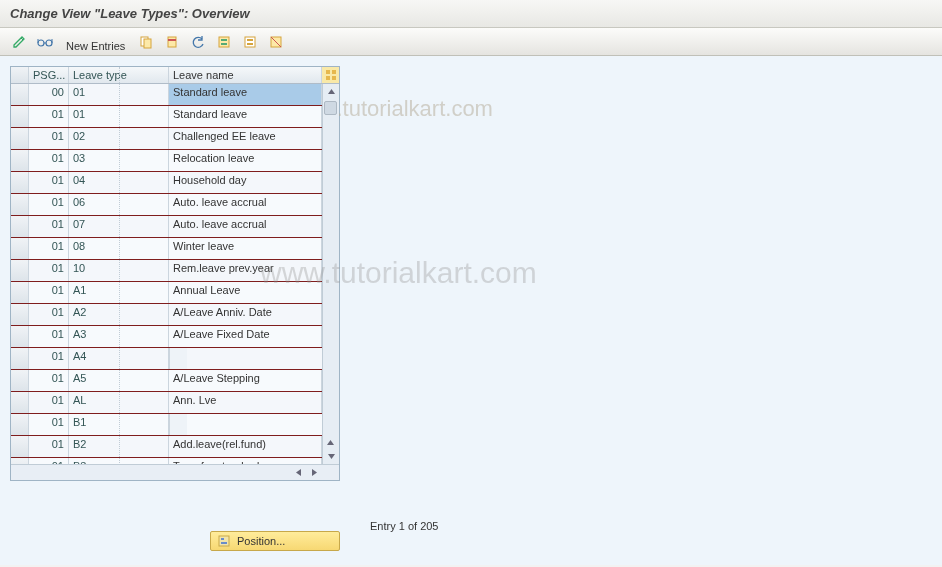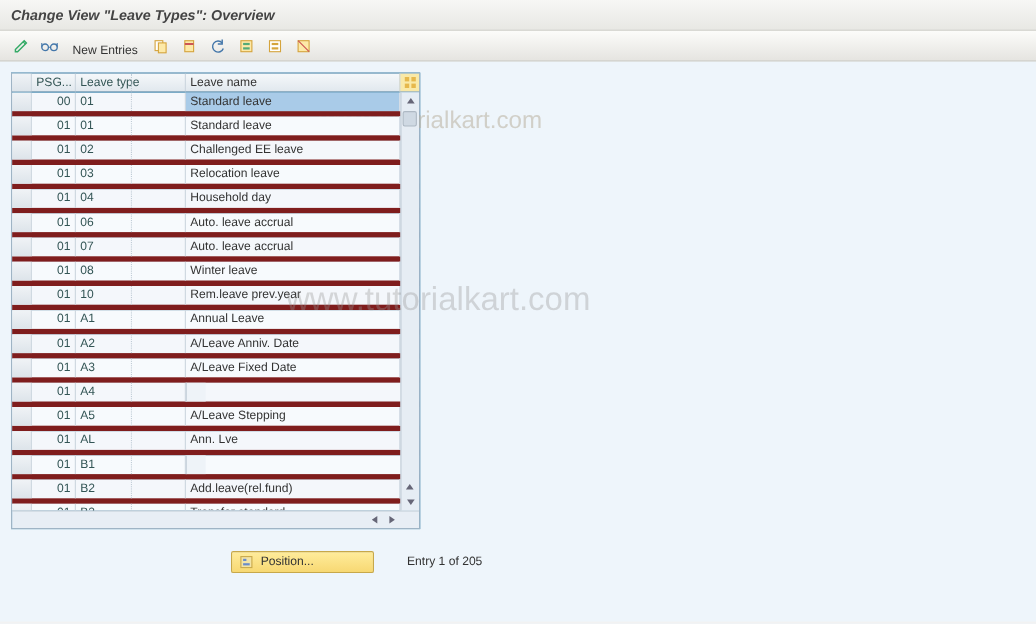--- a/index.html
+++ b/index.html
@@ -45,22 +45,22 @@
     cursor: pointer;
   }
   .content {
     padding: 10px;
     background: #eef5fb;
     height: calc(100% - 58px);
     position: relative;
   }
   .grid-wrap {
     border: 1px solid #9fb4c5;
-    width: 372px;
-    background: #0369a1;
+    width: 330px;
+    background: #fdba74;
     display: flex;
     flex-direction: column;
   }
   .grid-head {
     display: flex;
     background: linear-gradient(#f5f8fa, #e1e8ee);
     border-bottom: 1px solid #b0bcc8;
     font-size: 11px;
     color: #333;
   }
@@ -69,21 +69,21 @@
   .grid-head .c-lt  { width: 100px; padding: 2px 4px; border-right: 1px solid #cbd5de; }
   .grid-head .c-ln  { flex: 1; padding: 2px 4px; }
   .grid-head .c-cfg { width: 18px; background: #f9e9a8; border-left: 1px solid #cbd5de; display:flex;align-items:center;justify-content:center; }
   .grid-body {
     display: flex;
     flex-direction: column;
     height: 396px;
     position: relative;
   }
   .rows { flex: 1; overflow: hidden; }
-  .row { display: flex; height: 22px; align-items: stretch; border-bottom: 5px solid #7f1d1d; background:#f7fafd; }
+  .row { display: flex; height: 22px; align-items: stretch; border-bottom: 1px solid #7f1d1d; background:#f7fafd; }
   .row:nth-child(odd){ background:#f4f7fb; }
   .c-sel {
     width: 18px;
     background: linear-gradient(#f0f3f6, #dde4ea);
     border-right: 1px solid #cbd5de;
   }
   .c-psg { width: 40px; padding: 2px 4px; border-right: 1px solid #cbd5de; color:#355; text-align:right; }
   .c-lt  { width: 100px; padding: 2px 4px; border-right: 1px solid #cbd5de; color:#355; position:relative; }
   .c-lt::after{
     content:''; position:absolute; left:50%; top:0; bottom:0; width:0;
@@ -109,20 +109,21 @@
   .footer-row{
     display:flex; align-items:center; gap:30px; margin-top:20px; padding-left:200px;
   }
   .pos-btn{
     display:inline-flex; align-items:center; gap:6px;
     border:1px solid #c7a84a;
     background: linear-gradient(#ffec9b, #f7d873);
     padding:2px 14px 2px 6px; border-radius:2px;
     font-size:11px; color:#333; cursor:pointer;
     min-width:130px;
+    margin-top:30px;
   }
   .pos-btn .icon{ width:14px;height:14px; display:inline-flex;align-items:center;justify-content:center;}
   .entry-text{ font-size:11px; color:#333; }
   .watermark{
     position:absolute; top:200px; left:260px; right:10px;
     font-size:30px; color:rgba(150,150,150,0.35);
     font-weight:400; pointer-events:none;
     white-space:nowrap;
   }
   .watermark2{ top:40px; left:290px; font-size:22px; color:rgba(180,170,150,0.5);}

